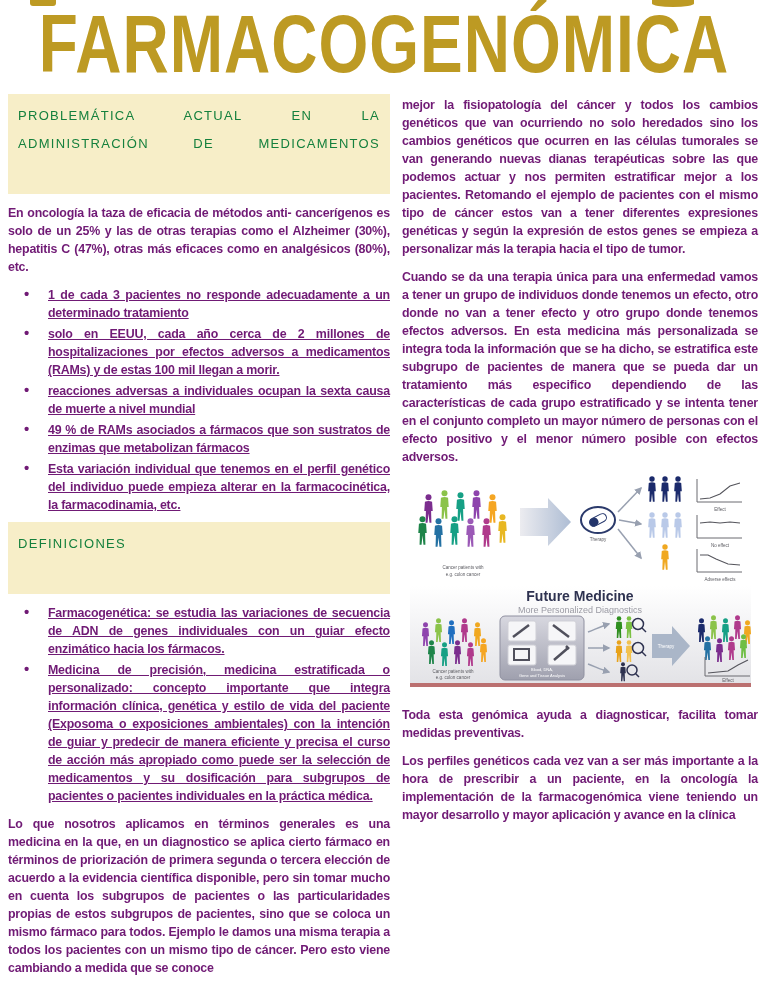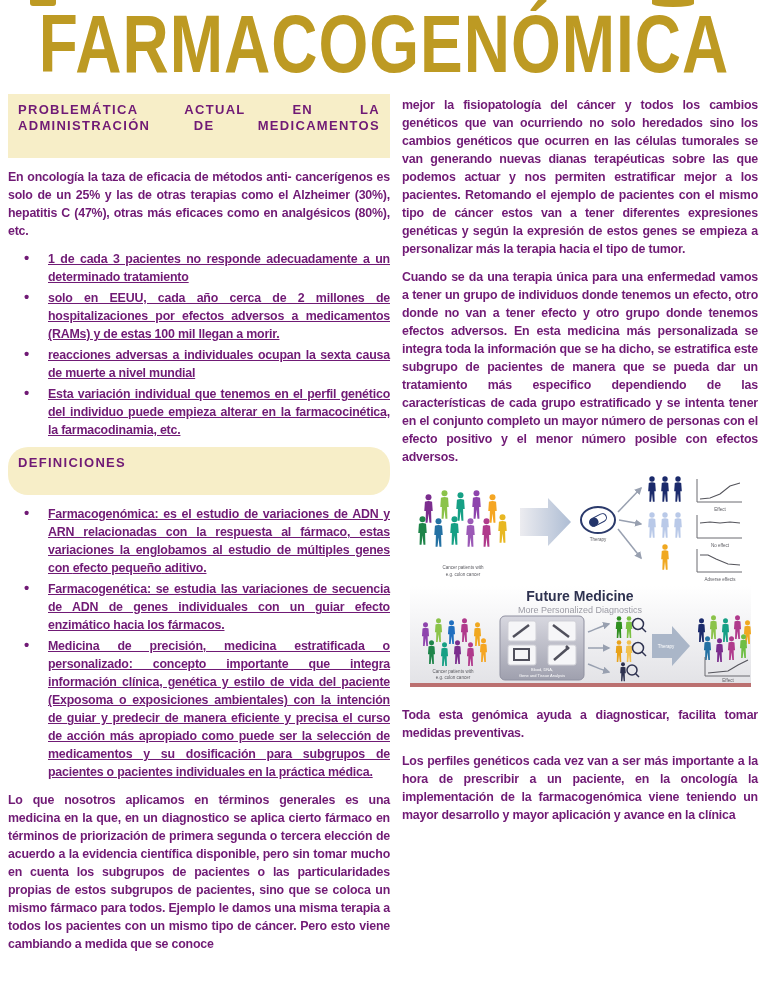--- a/index.html
+++ b/index.html
@@ -10,36 +10,36 @@
   .frag.r { left:652px; top:0; width:42px; height:7px; border-radius:0 0 50% 50%; }
 
   .page-title { margin-top:4px; height:84px; text-align:center; color:#bd9a23;
     font-size:64px; font-weight:800; letter-spacing:1px; line-height:64px;
     transform:scaleY(1.26); transform-origin:top center; white-space:nowrap; }
 
   .cols { display:flex; gap:12px; padding:6px 6px 0 8px; }
   .col-left  { width:382px; }
   .col-right { width:356px; }
 
-  .band { background:#f7eec8; color:#701a75; font-weight:700; font-size:13px;
-    letter-spacing:1.3px; line-height:16px; padding:8px 10px;
+  .band { background:#f7eec8; color:#15803d; font-weight:400; font-size:13px;
+    letter-spacing:1.3px; line-height:28px; padding:8px 10px;
     text-align:justify; }
   .band:after { content:""; display:inline-block; width:100%; }
 
   p.body, li { color:#701a75; font-weight:700; font-size:12.4px; line-height:18px;
     text-align:justify; letter-spacing:-0.2px; }
   p.body { margin-top:10px; }
 
   ul { list-style:none; margin-top:10px; }
   li { padding-left:40px; position:relative; margin-bottom:3px;text-decoration:underline; }
   li:before { content:"\2022"; position:absolute; left:16px; top:-1px; font-size:15px; }
 
   .u { text-decoration:underline; }
 
-  .band2 { margin-top:8px;border-radius:20px; }
+  .band2 { margin-top:8px; }
 
   figure.diagram { margin:8px auto 6px auto; width:345px; }
   svg text { font-family:"Liberation Sans", sans-serif; }
   .cap { font-size:4.5px; fill:#5a5a60; }
   .capw { font-size:4px; fill:#ffffff; }
   .fm-title { font-size:14px; font-weight:700; fill:#2e3250; }
   .fm-sub { font-size:9px; fill:#9b9ba4; }
   .axes { stroke:#6a6a70; stroke-width:1; fill:none; }
   .dline { stroke:#55555c; stroke-width:1.1; fill:none; }
   .branch { stroke:#98a0b0; stroke-width:1.5; fill:none; }
@@ -56,27 +56,27 @@
 
   <div class="col-left">
     <div class="band">PROBLEMÁTICA ACTUAL EN LA ADMINISTRACIÓN DE MEDICAMENTOS</div>
 
     <p class="body">En oncología la taza de eficacia de métodos anti- cancerígenos es solo de un 25% y las de otras terapias como el Alzheimer (30%), hepatitis C (47%), otras más eficaces como en analgésicos (80%), etc.</p>
 
     <ul>
       <li>1 de cada 3 pacientes no responde adecuadamente a un determinado tratamiento</li>
       <li>solo en EEUU, cada año cerca de 2 millones de hospitalizaciones por efectos adversos a medicamentos (RAMs) y de estas 100 mil llegan a morir.</li>
       <li>reacciones adversas a individuales ocupan la sexta causa de muerte a nivel mundial</li>
+      <li>49 % de RAMs asociados a fármacos que son sustratos de enzimas que metabolizan fármacos</li>
       <li>Esta variación individual que tenemos en el perfil genético del individuo puede empieza alterar en la farmacocinética, la farmacodinamia, etc.</li>
     </ul>
 
     <div class="band band2">DEFINICIONES</div>
 
     <ul>
-      <li><span>Farmacogenómica: es el estudio de variaciones de ADN y ARN relacionadas con la respuesta al fármaco, estas variaciones la englobamos al estudio de múltiples genes con </span><span class="u">efecto pequeño</span><span> aditivo.</span></li>
       <li><span>Farmacogenética: se estudia las variaciones de secuencia de ADN de genes individuales con un </span><span class="u">guiar efecto</span><span> enzimático hacia los fármacos.</span></li>
       <li><span>Medicina de precisión, medicina estratificada o personalizado: concepto importante que integra información clínica, genética y estilo de vida del paciente (Exposoma o exposiciones ambientales) con la intención de guiar y predecir de manera eficiente y precisa el curso de acción más apropiado como puede ser la selección de medicamentos y su dosificación para subgrupos de pacientes o pacientes individuales en la práctica médica.</span><span class="u"></span><span></span></li>
     </ul>
 
     <p class="body">Lo que nosotros aplicamos en términos generales es una medicina en la que, en un diagnostico se aplica cierto fármaco en términos de priorización de primera segunda o tercera elección de acuerdo a la evidencia científica disponible, pero sin tomar mucho en cuenta los subgrupos de pacientes o las particularidades propias de estos subgrupos de pacientes, sino que se coloca un mismo fármaco para todos. Ejemplo le damos una misma terapia a todos los pacientes con un mismo tipo de cáncer. Pero esto viene cambiando a medida que se conoce</p>
   </div>
 
   <div class="col-right">
     <p class="body" style="margin-top:2px">mejor la fisiopatología del cáncer y todos los cambios genéticos que van ocurriendo no solo heredados sino los cambios genéticos que ocurren en las células tumorales se van generando nuevas dianas terapéuticas sobre las que podemos actuar y nos permiten estratificar mejor a los pacientes. Retomando el ejemplo de pacientes con el mismo tipo de cáncer estos van a tener diferentes expresiones genéticas y según la expresión de estos genes se empieza a personalizar más la terapia hacia el tipo de tumor.</p>
     <p class="body">Cuando se da una terapia única para una enfermedad vamos a tener un grupo de individuos donde tenemos un efecto, otro donde no van a tener efecto y otro grupo donde tenemos efectos adversos. En esta medicina más personalizada se integra toda la información que se ha dicho, se estratifica este subgrupo de pacientes de manera que se pueda dar un tratamiento más especifico dependiendo de las características de cada grupo estratificado y se intenta tener en el conjunto completo un mayor número de personas con el efecto positivo y el menor número posible con efectos adversos.</p>

